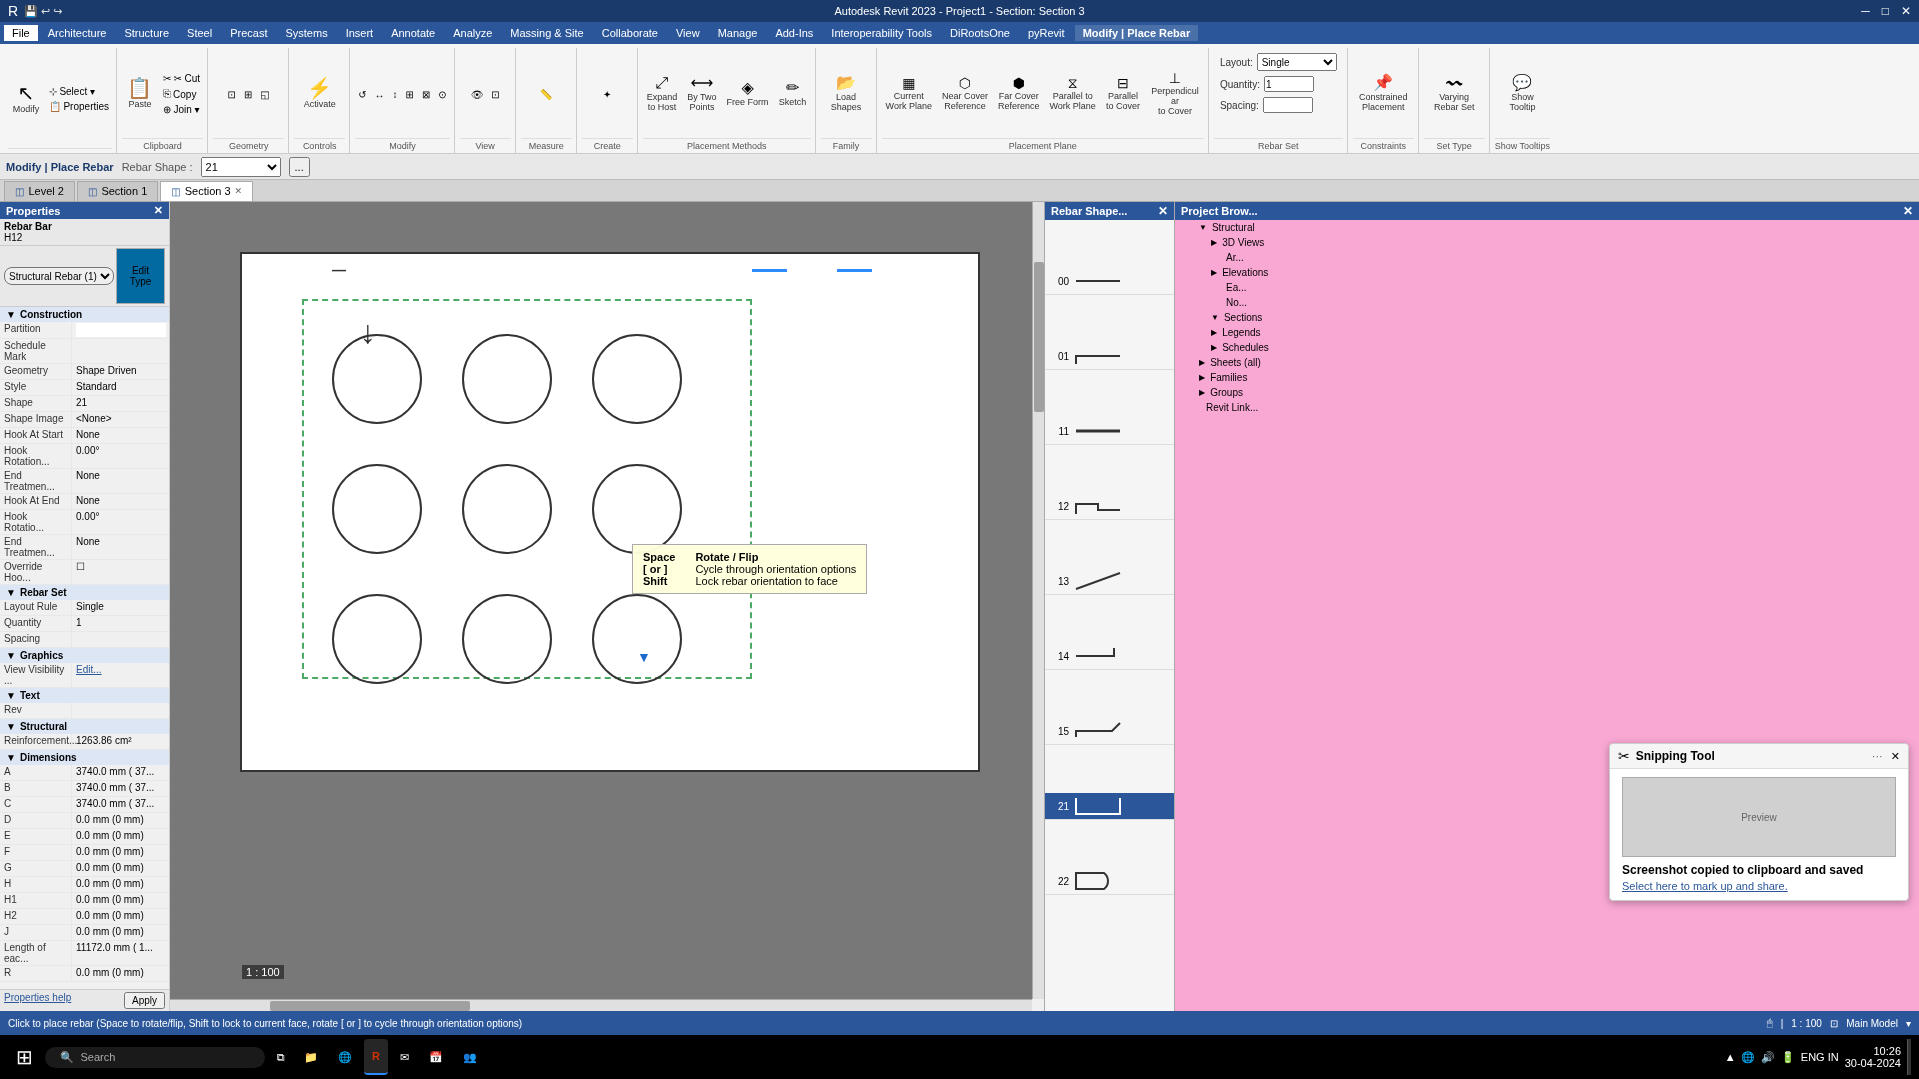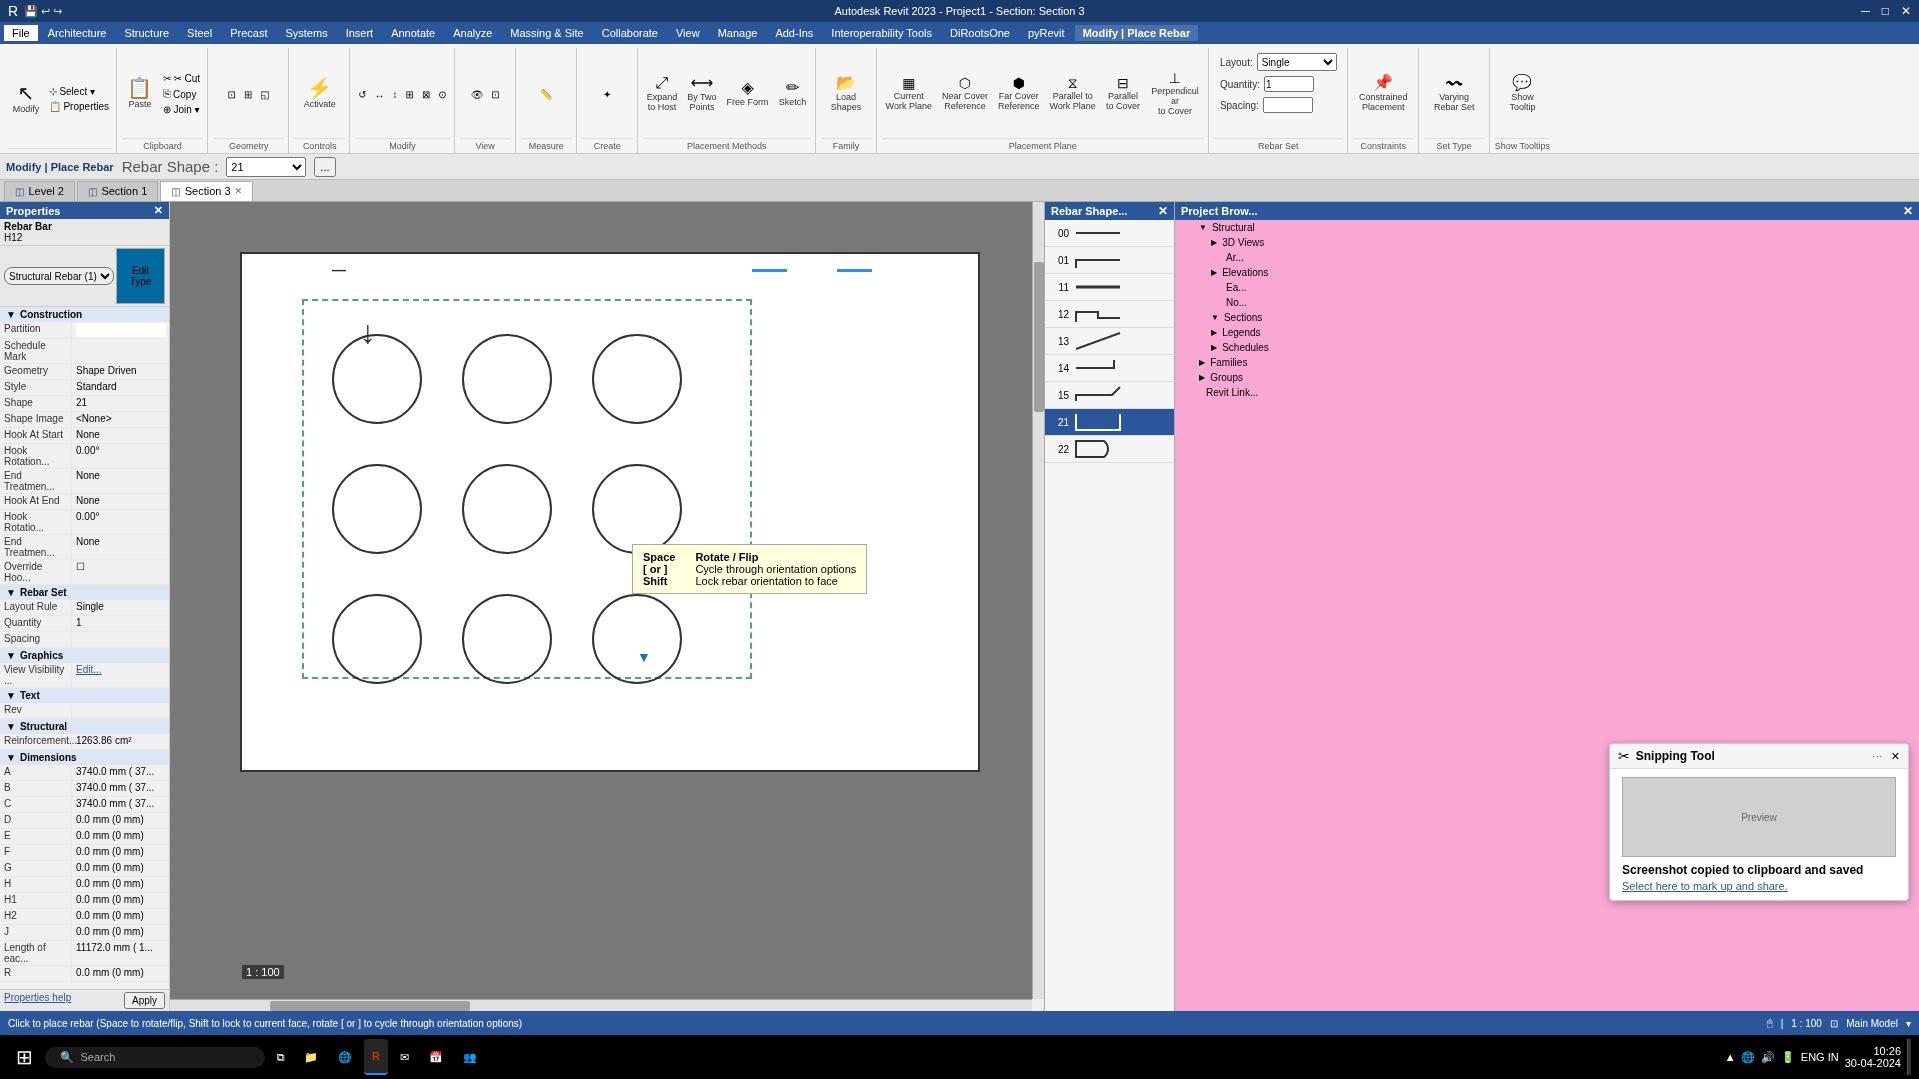--- a/index.html
+++ b/index.html
@@ -195,20 +195,21 @@
     }
     .panel-close { cursor: pointer; font-size: 12px; }
 
     .rebar-shape-item {
       display: flex;
       align-items: center;
       padding: 2px 4px;
       cursor: pointer;
       border-bottom: 1px solid #ddd;
       gap: 4px;
+      margin-top: 48px;
     }
     .rebar-shape-item.selected { background: #2b579a; color: #fff; }
     .shape-num { font-size: 10px; width: 20px; text-align: right; }
     .shape-preview { width: 50px; height: 22px; display: flex; align-items: center; justify-content: center; }
     .shape-preview svg { width: 48px; height: 20px; }
 
     .tree-item {
       padding: 2px 4px 2px 16px;
       cursor: pointer;
       font-size: 10px;
@@ -579,21 +580,21 @@
         </div>
       </div>
       <div class="ribbon-group-label">Show Tooltips</div>
     </div>
 
   </div>
 </div>
 
 <div id="modify-bar">
   <span class="modify-label">Modify | Place Rebar</span>
-  <span style="font-size:15px;color:#555;">Rebar Shape :</span>
+  <span style="font-size:11px;color:#555;">Rebar Shape :</span>
   <select style="font-size:11px;height:20px;width:80px;">
     <option>21</option>
     <option>00</option><option>01</option><option>11</option>
     <option>12</option><option>13</option><option>14</option>
     <option>15</option><option>22</option>
   </select>
   <button style="font-size:11px;height:20px;padding:0 4px;">...</button>
 </div>
 
 <div id="view-tabs">
@@ -967,20 +968,21 @@
       <div style="overflow-y:auto;flex:1;font-size:10px;">
         <div class="tree-item expanded" style="padding-left:24px;">Structural</div>
         <div class="tree-item collapsed" style="padding-left:36px;">3D Views</div>
         <div class="tree-item leaf" style="padding-left:48px;">Ar...</div>
         <div class="tree-item collapsed" style="padding-left:36px;">Elevations</div>
         <div class="tree-item leaf" style="padding-left:48px;">Ea...</div>
         <div class="tree-item leaf" style="padding-left:48px;">No...</div>
         <div class="tree-item expanded" style="padding-left:36px;">Sections</div>
         <div class="tree-item collapsed" style="padding-left:36px;">Legends</div>
         <div class="tree-item collapsed" style="padding-left:36px;">Schedules</div>
+        <div class="tree-item collapsed" style="padding-left:24px;">Sheets (all)</div>
         <div class="tree-item collapsed" style="padding-left:24px;">Families</div>
         <div class="tree-item collapsed" style="padding-left:24px;">Groups</div>
         <div class="tree-item leaf" style="">Revit Link...</div>
       </div>
     </div>
 
   </div>
 
   <div id="snipping-popup">
     <div id="snipping-header">

